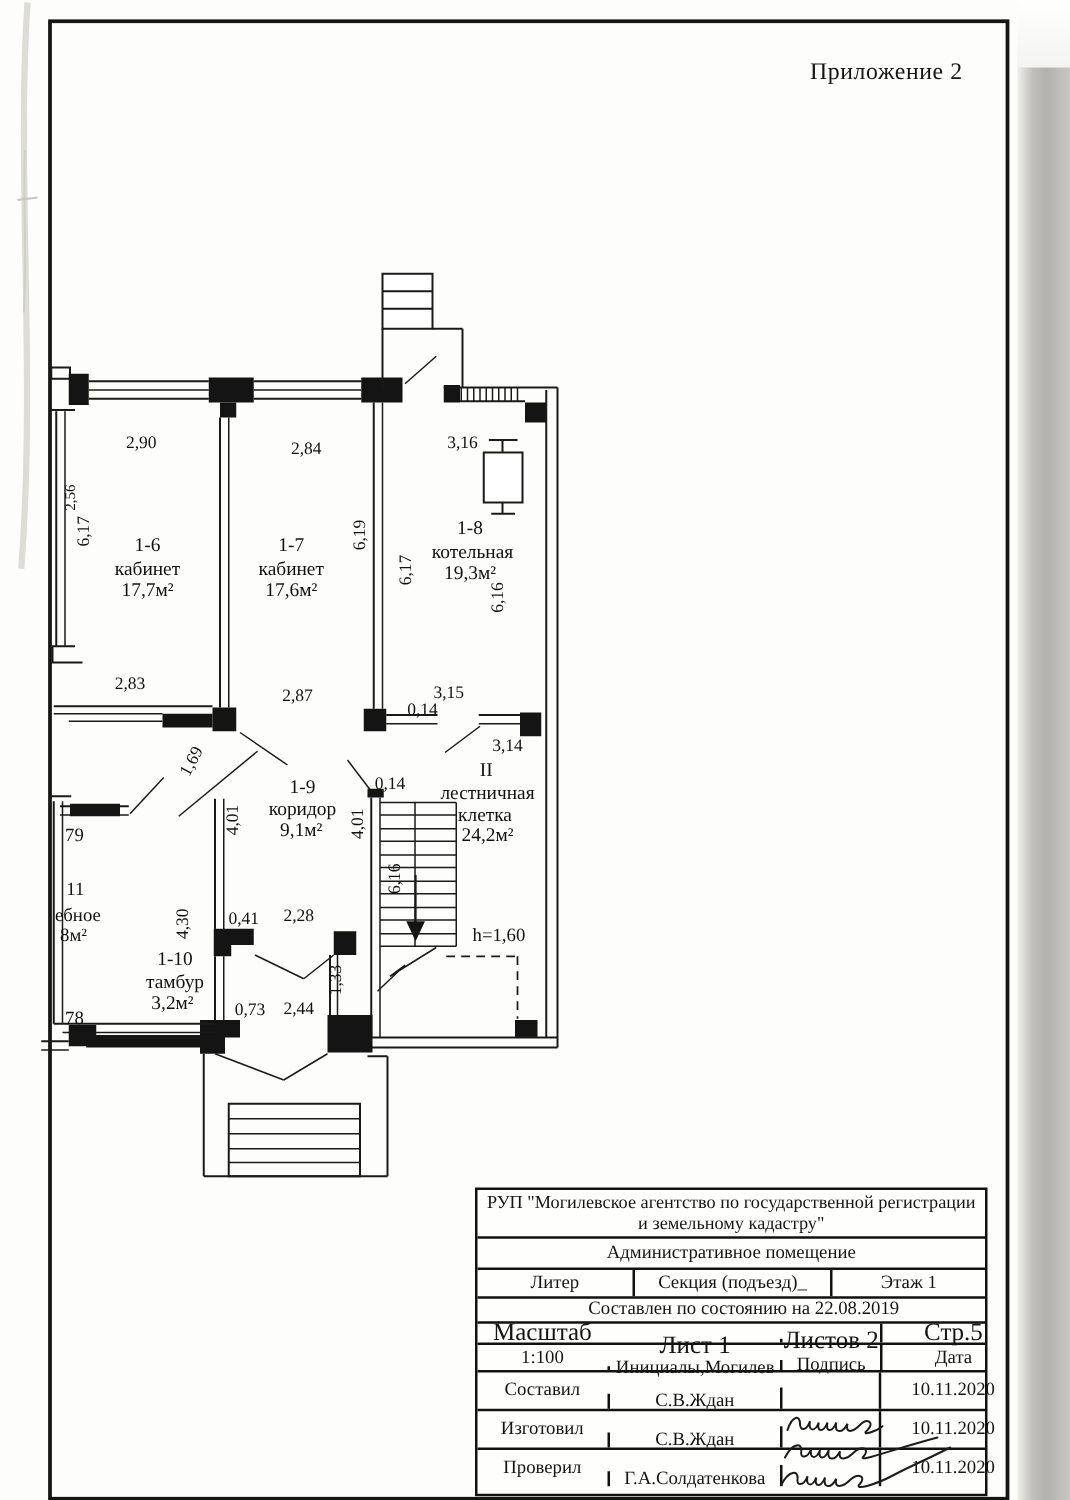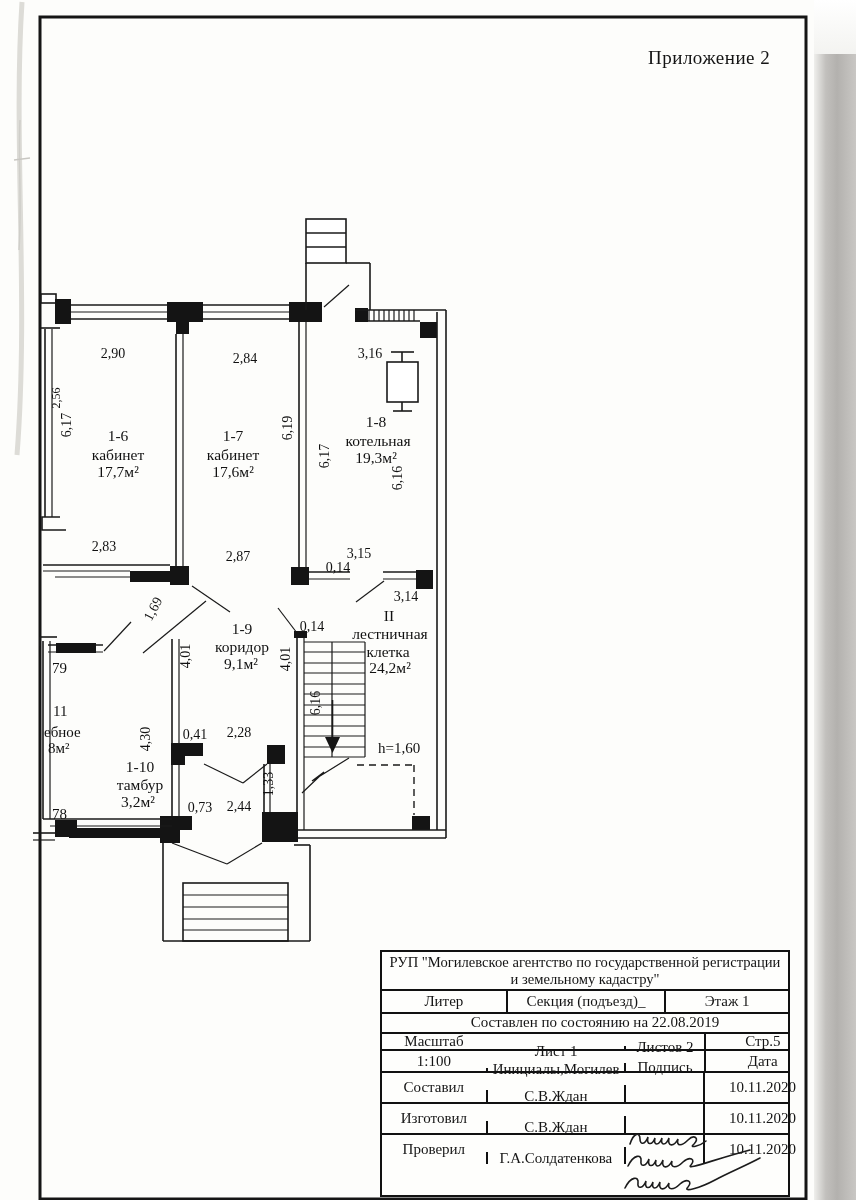--- a/index.html
+++ b/index.html
@@ -42,21 +42,21 @@
   .tb-sec{border-top:2px solid #111;display:flex;align-items:center;justify-content:center;text-align:center;}
   .tb-sec.first{border-top:none;}
   .tb-org{height:37px;flex-direction:column;line-height:17px;font-size:14.6px;}
   .tb-premise{height:25px;}
   .tb-address{height:40px;flex-direction:column;align-items:flex-start;justify-content:center;padding-left:20px;line-height:18px;font-size:15.2px;text-align:left;}
   .tb-row{display:flex;border-top:2px solid #111;align-items:stretch;}
   .tb-cell{display:flex;align-items:center;justify-content:center;text-align:center;border-left:2px solid #111;overflow:visible;white-space:nowrap;}
   .tb-cell:first-child{border-left:none;}
   .r-liter{height:23px;}
   .r-compiled{height:20px;padding-left:20px;}
-  .r-scalehead{height:17px;font-size:15px;}
+  .r-scalehead{height:17px;font-size:20px;}
   .r-scaleval{height:22px;}
   .r-person{height:31px;}
   .c1{width:125px;} .c2{width:160px;} .c3{width:125px;text-align:center;}
   .d1{width:105px;} .d2{width:140px;margin-top:17px;} .d3{width:80px;margin-top:12px;} .d4{width:85px;padding-left:32px;}
   .sig-overlay{position:absolute;left:600px;top:1128px;pointer-events:none;}
   .sig-overlay path{stroke:#1c1c1c;stroke-width:1.6;fill:none;stroke-linecap:round;}
 </style>
 </head>
 <body>
 
@@ -299,20 +299,21 @@
     <text class="ft" x="48" y="753">8м²</text>
     <text class="ft" x="52" y="819">78</text>
   </g>
 </svg>
 
 <div class="tb">
   <div class="tb-sec tb-org first">
     <div>РУП "Могилевское агентство по государственной регистрации</div>
     <div>и земельному кадастру"</div>
   </div>
+  <div class="tb-sec tb-premise">Административное помещение</div>
   <div class="tb-row r-liter">
     <div class="tb-cell c1">Литер</div>
     <div class="tb-cell c2">Секция (подъезд)_</div>
     <div class="tb-cell c3">Этаж 1</div>
   </div>
   <div class="tb-sec r-compiled tb-row" style="justify-content:center">Составлен по состоянию на  22.08.2019</div>
   <div class="tb-row r-scalehead">
     <div class="tb-cell d1">Масштаб</div>
     <div class="tb-cell d2">Лист 1</div>
     <div class="tb-cell d3">Листов 2</div>

